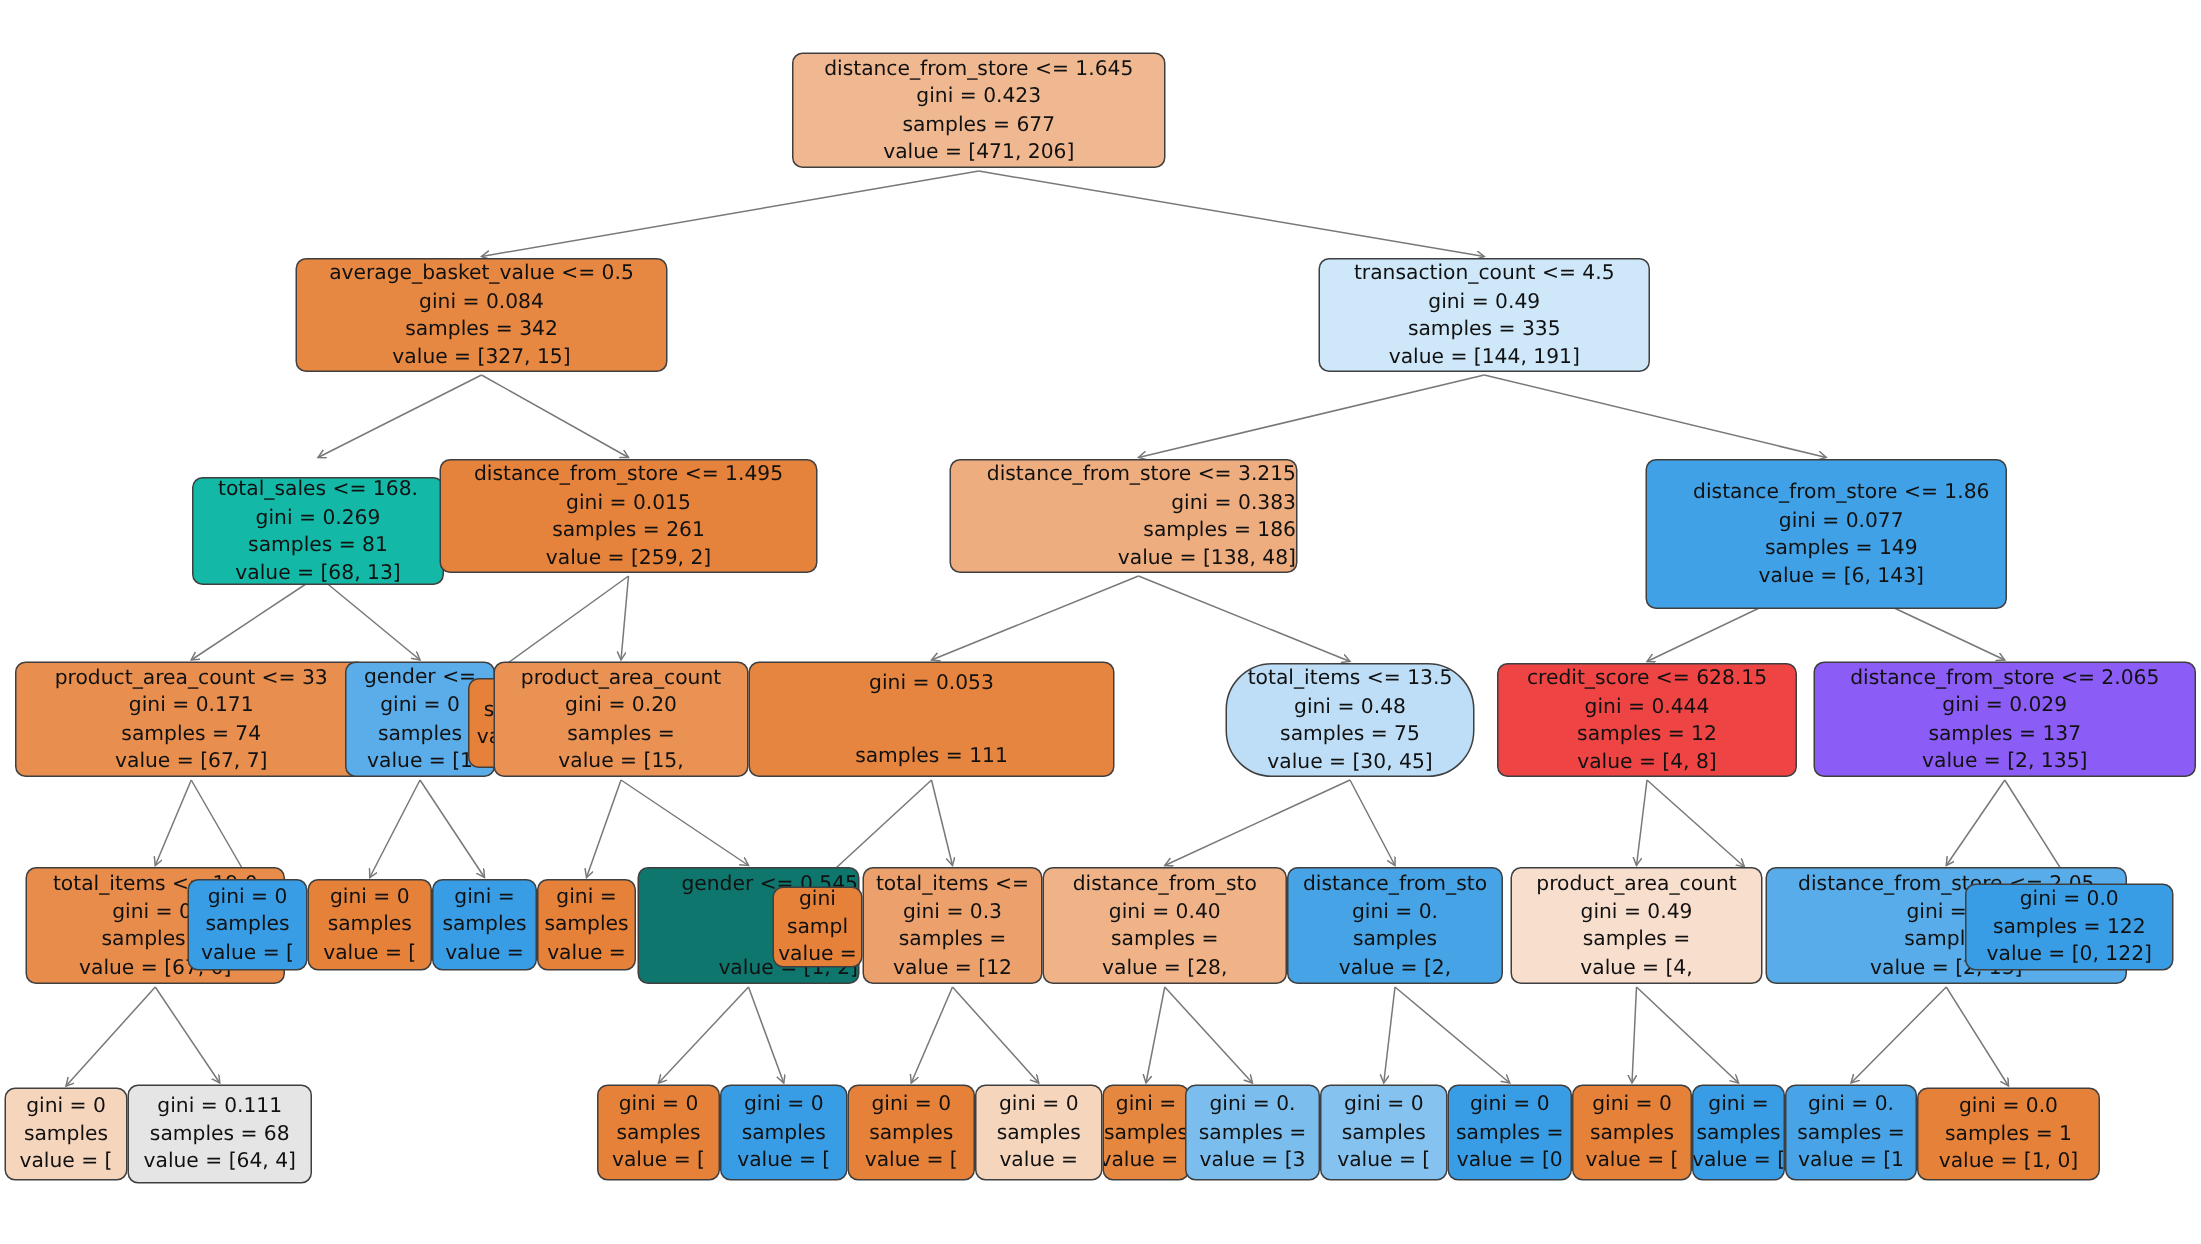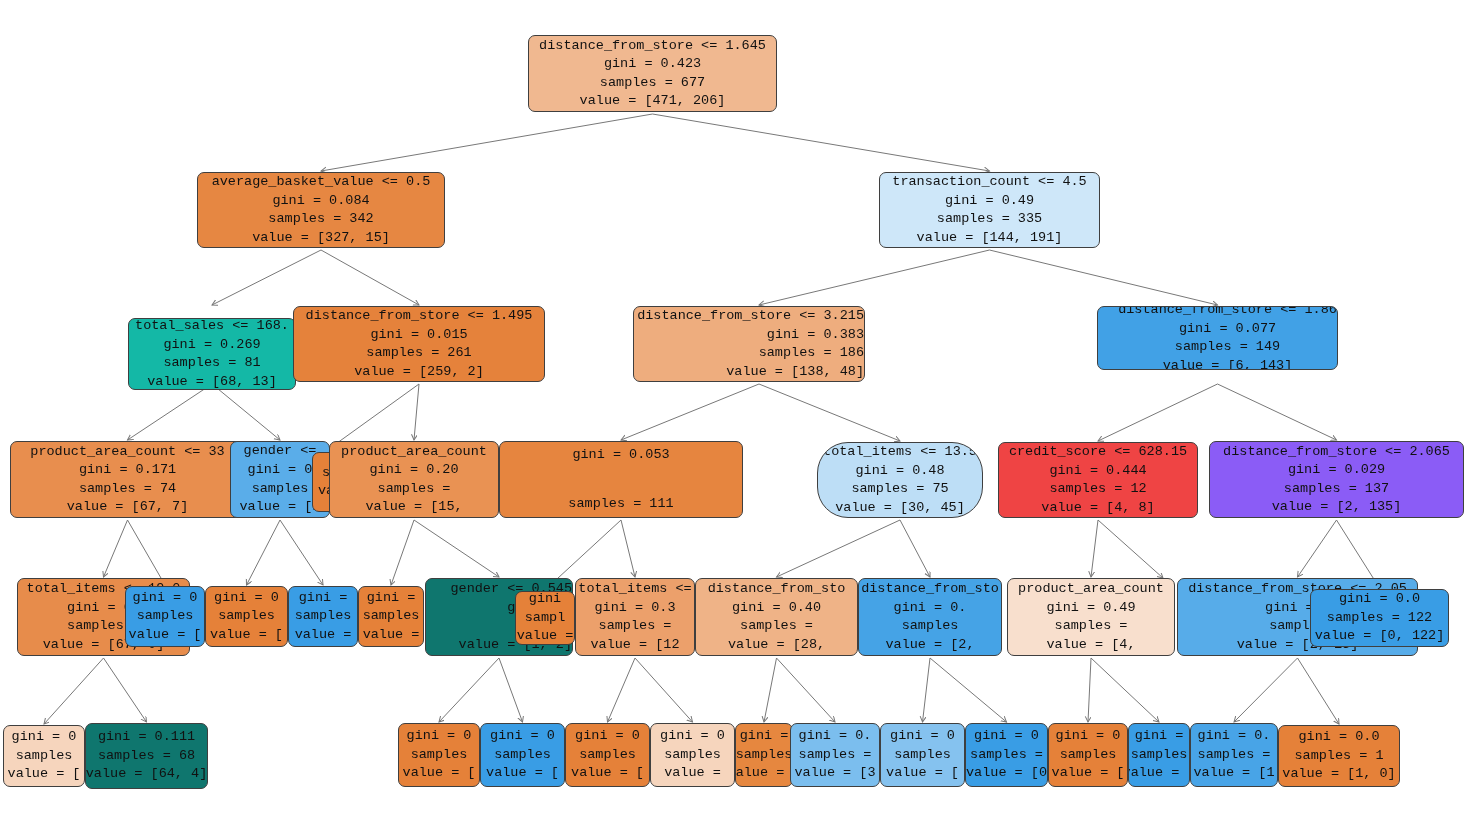--- a/index.html
+++ b/index.html
@@ -16,21 +16,20 @@
     position:absolute;
     box-sizing:border-box;
     border:1px solid #3f3f3f;
     border-radius:7px;
     display:flex;
     flex-direction:column;
     justify-content:center;
     align-items:center;
     overflow:hidden;
     color:#111111;
-    font-family:Liberation Mono, monospace;
   }
   .node-line{
     white-space:nowrap;
     font-size:13.5px;
     line-height:18.5px;
     text-align:center;
   }
 </style>
 </head>
 <body>
@@ -117,21 +116,21 @@
         <div class="node-line">gini = 0.015</div>
         <div class="node-line">samples = 261</div>
         <div class="node-line">value = [259, 2]</div>
       </div>
       <div class="node" style="left: 633px; top: 306px; width: 232px; height: 76px; background: rgb(238, 173, 126); align-items: flex-end;">
         <div class="node-line">distance_from_store &lt;= 3.215</div>
         <div class="node-line">gini = 0.383</div>
         <div class="node-line">samples = 186</div>
         <div class="node-line">value = [138, 48]</div>
       </div>
-      <div class="node" style="left: 1097px; top: 306px; width: 241px; height: 64px; background: rgb(65, 161, 230); padding-left: 20px;">
+      <div class="node" style="left: 1097px; top: 306px; width: 241px; height: 100px; background: rgb(65, 161, 230); padding-left: 20px;">
         <div class="node-line">distance_from_store &lt;= 1.86</div>
         <div class="node-line">gini = 0.077</div>
         <div class="node-line">samples = 149</div>
         <div class="node-line">value = [6, 143]</div>
       </div>
       <div class="node" style="left: 10px; top: 441px; width: 235px; height: 77px; background: rgb(232, 142, 78);">
         <div class="node-line">product_area_count &lt;= 33</div>
         <div class="node-line">gini = 0.171</div>
         <div class="node-line">samples = 74</div>
         <div class="node-line">value = [67, 7]</div>
@@ -248,21 +247,21 @@
       <div class="node" style="left: 1310px; top: 589px; width: 139px; height: 58px; background: rgb(57, 157, 229);">
         <div class="node-line">gini = 0.0</div>
         <div class="node-line">samples = 122</div>
         <div class="node-line">value = [0, 122]</div>
       </div>
       <div class="node" style="left: 3px; top: 725px; width: 82px; height: 62px; background: rgb(246, 213, 189);">
         <div class="node-line">gini = 0</div>
         <div class="node-line">samples</div>
         <div class="node-line">value = [</div>
       </div>
-      <div class="node" style="left: 85px; top: 723px; width: 123px; height: 66px; background: #0f766e;">
+      <div class="node" style="left: 85px; top: 723px; width: 123px; height: 66px; background: #e5e5e5;">
         <div class="node-line">gini = 0.111</div>
         <div class="node-line">samples = 68</div>
         <div class="node-line">value = [64, 4]</div>
       </div>
       <div class="node" style="left: 398px; top: 723px; width: 82px; height: 64px; background: rgb(229, 129, 57);">
         <div class="node-line">gini = 0</div>
         <div class="node-line">samples</div>
         <div class="node-line">value = [</div>
       </div>
       <div class="node" style="left: 480px; top: 723px; width: 85px; height: 64px; background: rgb(57, 157, 229);">

